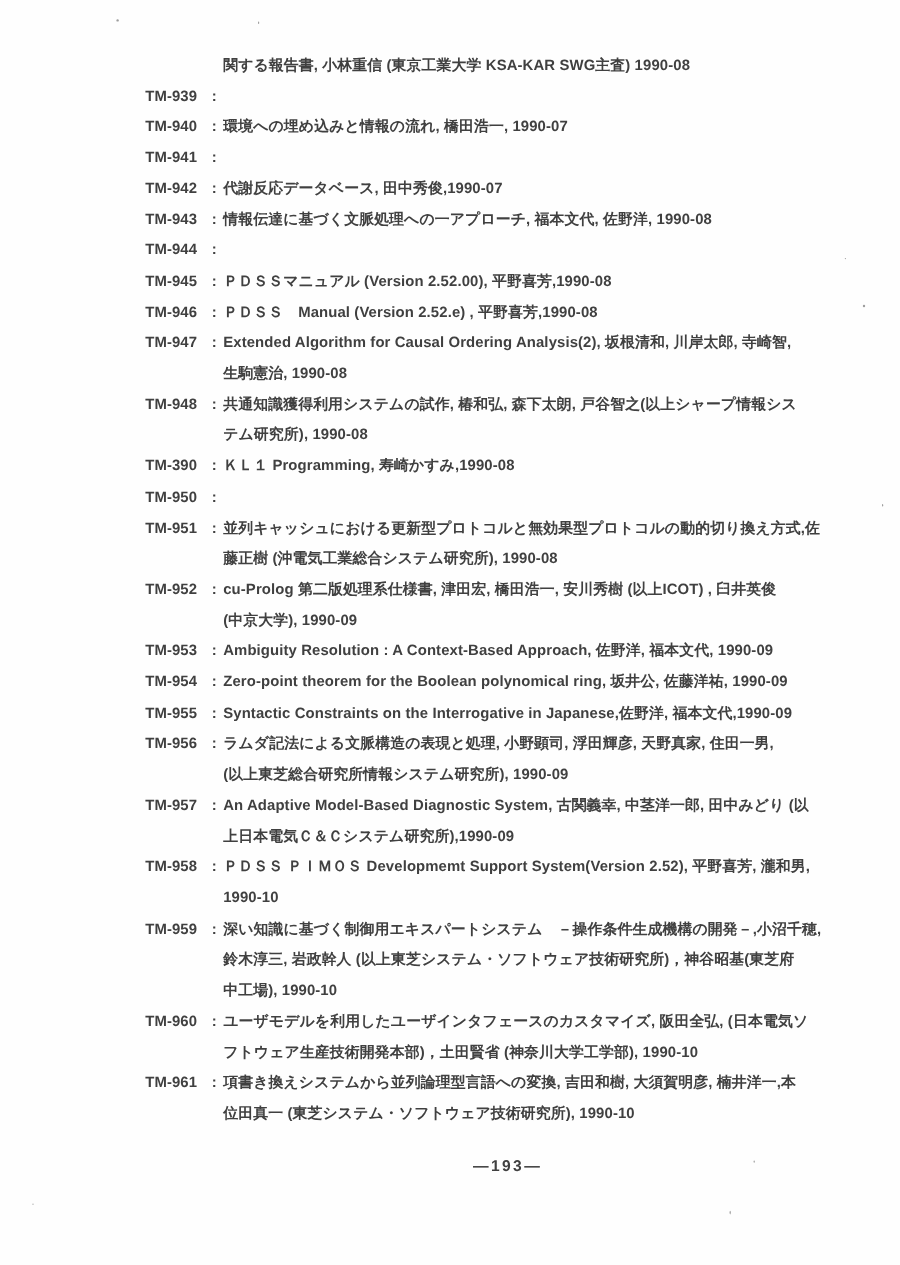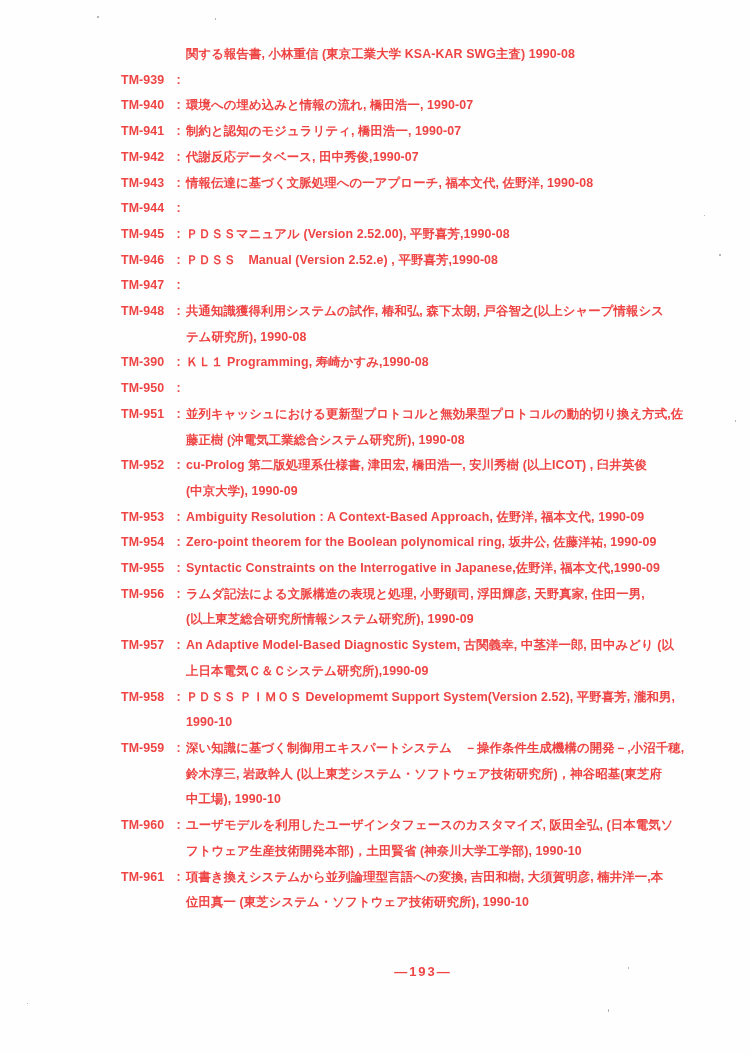--- a/index.html
+++ b/index.html
@@ -7,21 +7,21 @@
     padding: 0;
     background: #ffffff;
   }
   .page {
     position: relative;
     width: 750px;
     height: 1054px;
     background: #fefefe;
     overflow: hidden;
     font-family: "Liberation Sans", sans-serif;
-    color: #ef4444;
+    color: #404040;
   }
   .content {
     position: absolute;
     top: 42px;
     left: 0;
     right: 0;
     padding: 0 26px 0 121px;
     font-size: 12.4px;
     line-height: 25.7px;
     font-weight: 600;
@@ -82,21 +82,20 @@
 
     <div class="entry">
       <span class="eid">TM-940</span>
       <span class="sep">:</span>
       <span class="etext">環境への埋め込みと情報の流れ, 橋田浩一, 1990-07</span>
     </div>
 
     <div class="entry">
       <span class="eid">TM-941</span>
       <span class="sep">:</span>
-      <span class="etext">制約と認知のモジュラリティ, 橋田浩一, 1990-07</span>
     </div>
 
     <div class="entry">
       <span class="eid">TM-942</span>
       <span class="sep">:</span>
       <span class="etext">代謝反応データベース, 田中秀俊,1990-07</span>
     </div>
 
     <div class="entry">
       <span class="eid">TM-943</span>
@@ -117,20 +116,22 @@
 
     <div class="entry">
       <span class="eid">TM-946</span>
       <span class="sep">:</span>
       <span class="etext">ＰＤＳＳ　Manual (Version 2.52.e) , 平野喜芳,1990-08</span>
     </div>
 
     <div class="entry">
       <span class="eid">TM-947</span>
       <span class="sep">:</span>
+      <span class="etext">Extended Algorithm for Causal Ordering Analysis(2), 坂根清和, 川岸太郎, 寺崎智,
+生駒憲治, 1990-08</span>
     </div>
 
     <div class="entry">
       <span class="eid">TM-948</span>
       <span class="sep">:</span>
       <span class="etext">共通知識獲得利用システムの試作, 椿和弘, 森下太朗, 戸谷智之(以上シャープ情報シス
 テム研究所), 1990-08</span>
     </div>
 
     <div class="entry">

